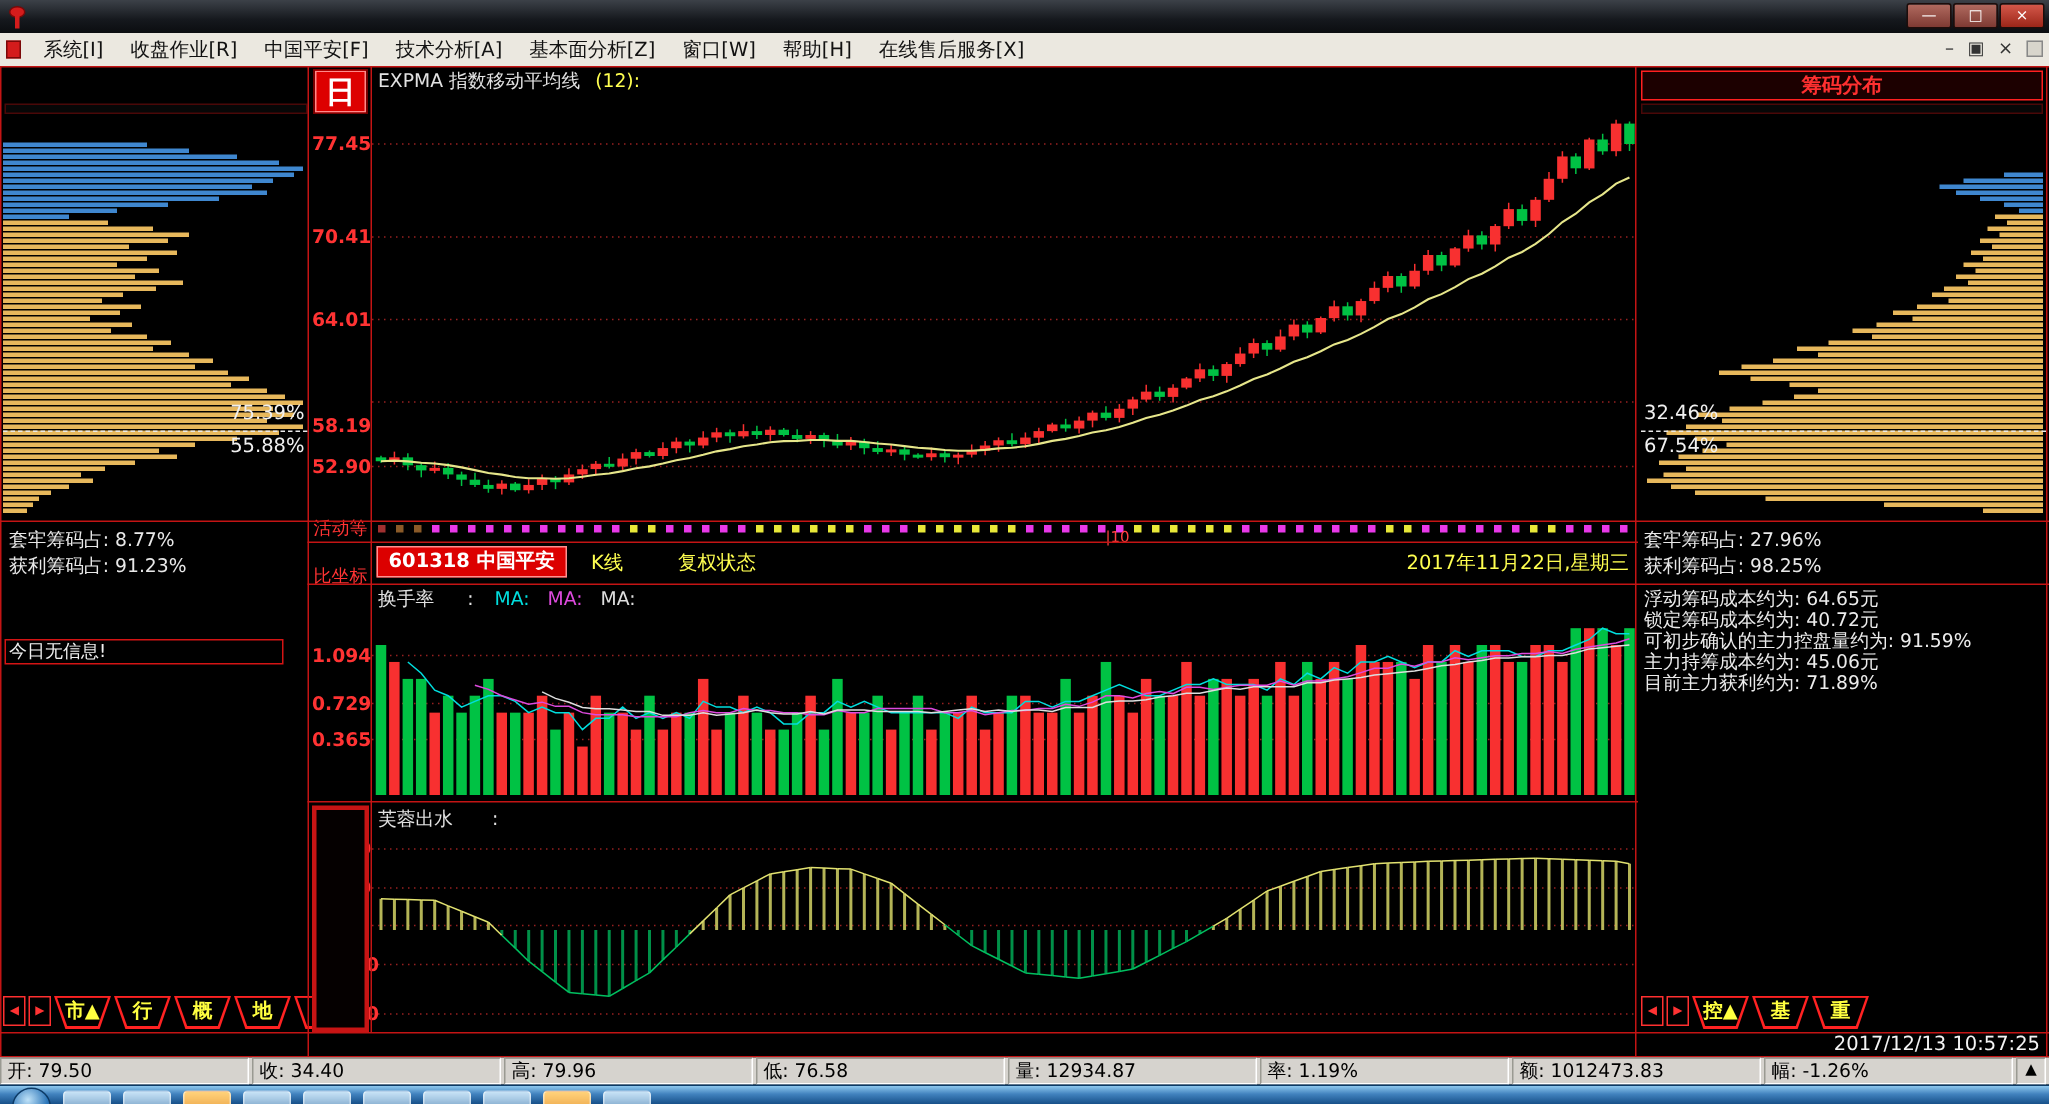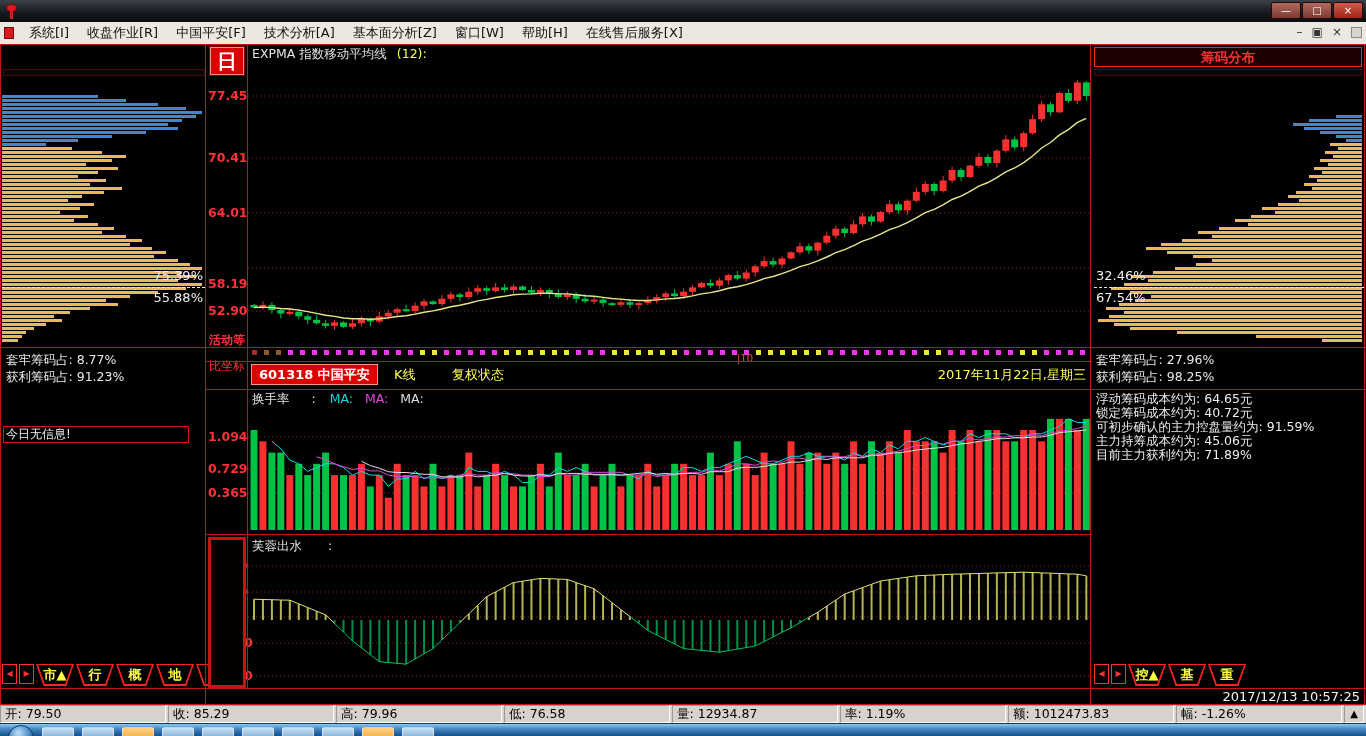--- a/index.html
+++ b/index.html
@@ -223,22 +223,22 @@
       <span class="axis-label" style="top: 259px;">52.90</span>
       <span class="axis-label" style="top: 385px;">1.094</span>
       <span class="axis-label" style="top: 417px;">0.729</span>
       <span class="axis-label" style="top: 441px;">0.365</span>
       <span class="axis-label" style="top: 514px;">100.0</span>
       <span class="axis-label" style="top: 540px;">40.00</span>
       <span class="axis-label" style="top: 565px;">0.00</span>
       <span class="axis-label" style="top: 591px;">-40.00</span>
       <span class="axis-label" style="top: 624px;">-100.0</span>
     </div>
-  <span class="coord-label" style="top:332px;font-weight:bold;">活动等</span>
-  <span class="coord-label" style="top:358px;">比坐标</span>
+  <span class="coord-label" style="top:344px;">活动等</span>
+  <span class="coord-label" style="top:376px;">比坐标</span>
   <div id="osc-axis-box"></div>
 
   <div id="expma-header">
     <span class="w">EXPMA 指数移动平均线</span>
     <span class="y">(12):</span>
   </div>
   <svg id="svg-candles" class="chart-svg" style="top:45px;height:303px;" width="842" height="303">
       <line x1="0" y1="51" x2="842" y2="51" stroke="#962020" stroke-width="1" stroke-dasharray="1,3"></line>
       <line x1="0" y1="113" x2="842" y2="113" stroke="#962020" stroke-width="1" stroke-dasharray="1,3"></line>
       <line x1="0" y1="168" x2="842" y2="168" stroke="#962020" stroke-width="1" stroke-dasharray="1,3"></line>
@@ -919,21 +919,21 @@
   <div class="hline" style="left:0;top:704px;width:1366px;"></div>
   <div class="vline" style="left:0;top:44px;height:660px;"></div>
   <div class="vline" style="left:205px;top:44px;height:660px;"></div>
   <div class="vline" style="left:247px;top:44px;height:644px;"></div>
   <div class="vline" style="left:1090px;top:44px;height:660px;"></div>
   <div class="vline" style="left:1364px;top:44px;height:660px;"></div>
 
   <div id="statusbar">
 
   <div class="status-cell">开: 79.50</div>
-      <div class="status-cell">收: 85.29</div>
+      <div class="status-cell">收: 34.40</div>
       <div class="status-cell">高: 79.96</div>
       <div class="status-cell">低: 76.58</div>
       <div class="status-cell">量: 12934.87</div>
       <div class="status-cell">率: 1.19%</div>
       <div class="status-cell">额: 1012473.83</div>
       <div class="status-cell">幅: -1.26%</div>
       <div id="status-tri">▲</div>
     </div>
 
   <div id="taskbar">

